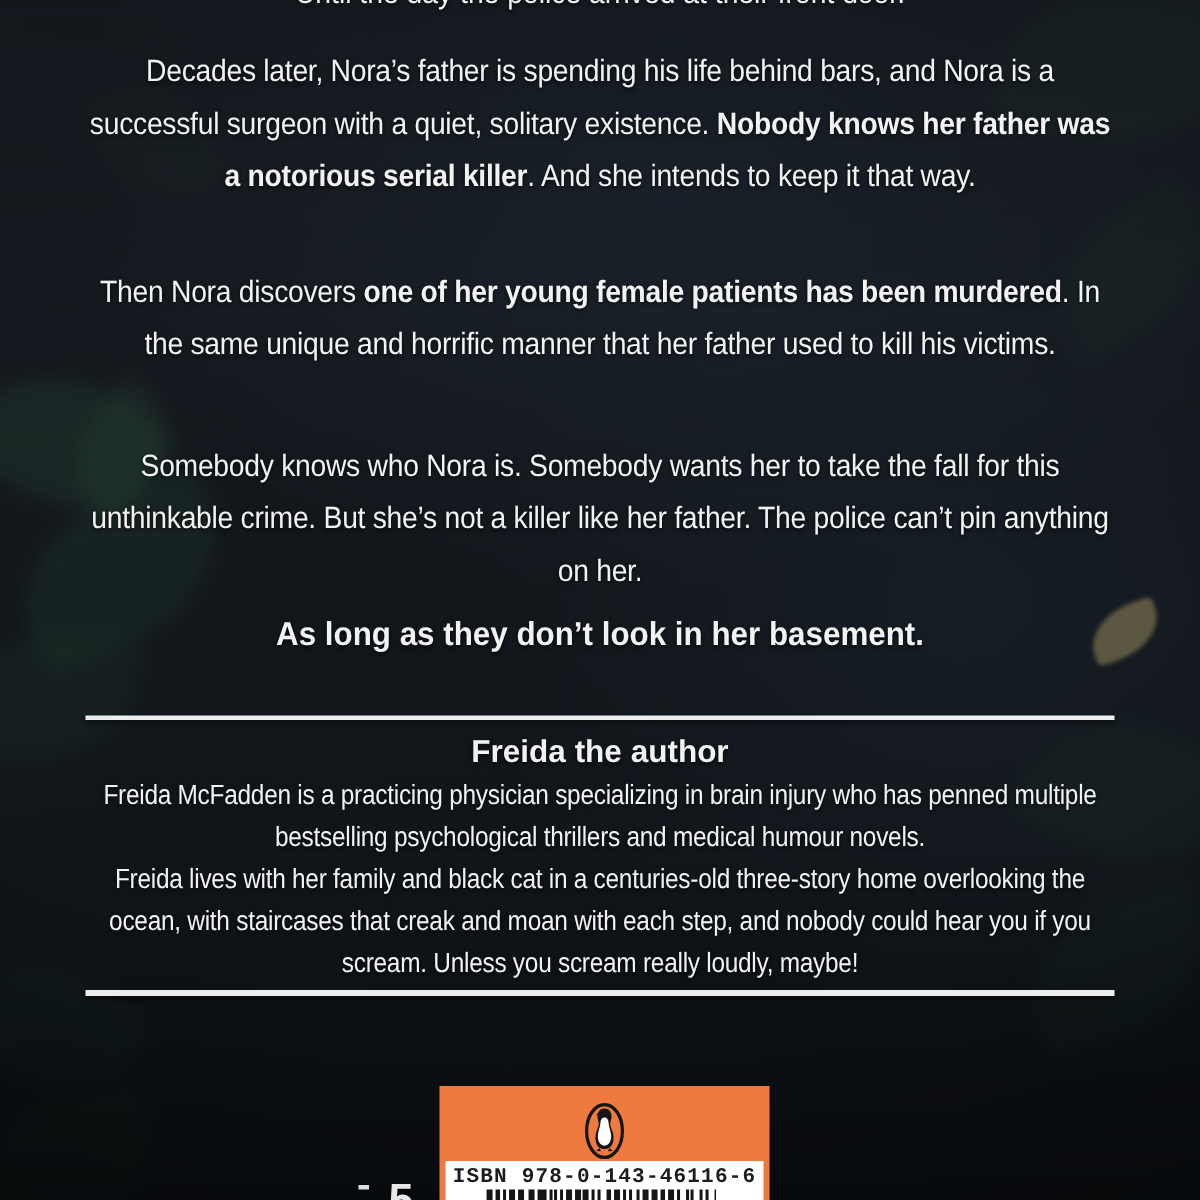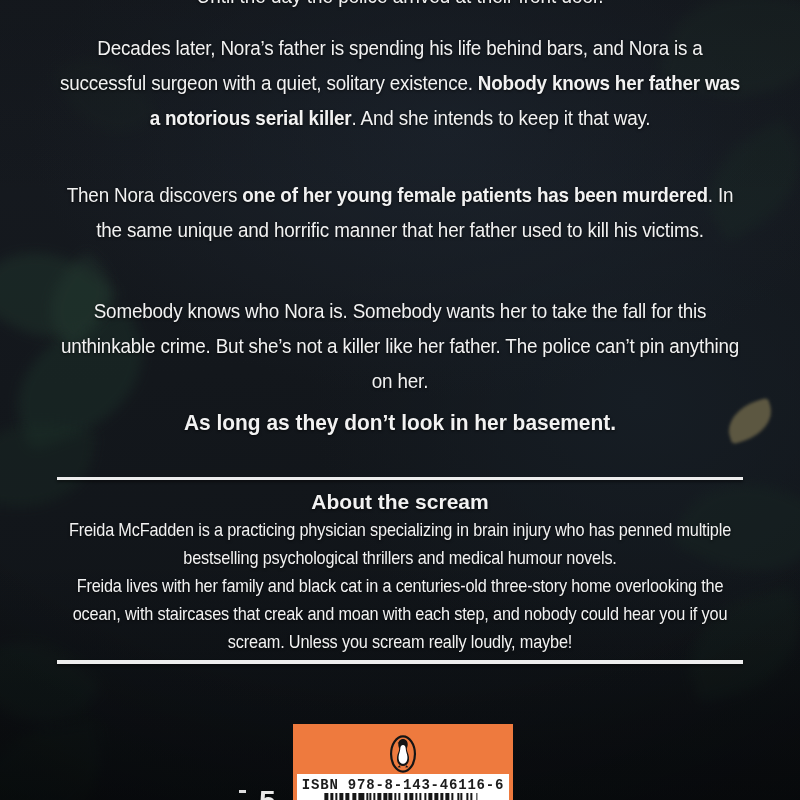--- a/index.html
+++ b/index.html
@@ -78,39 +78,39 @@
 
   <div class="txt cutline">Until the day the police arrived at their front door.</div>
 
   <div class="txt blurb p2"><span>Decades later, Nora’s father is spending his life behind bars, and Nora is a successful surgeon with a quiet, solitary existence. </span><span class="b">Nobody knows her father was a notorious serial killer</span><span>. And she intends to keep it that way.</span></div>
   <div class="txt blurb p3"><span>Then Nora discovers </span><span class="b">one of her young female patients has been murdered</span><span>. In the same unique and horrific manner that her father used to kill his victims.</span></div>
   <div class="txt blurb p4"><span>Somebody knows who Nora is. Somebody wants her to take the fall for this unthinkable crime. But she’s not a killer like her father. The police can’t pin anything on her.</span></div>
   <div class="txt tagline"><span class="b">As long as they don’t look in her basement.</span></div>
 
   <div class="divider d1"></div>
 
-  <div class="txt heading">About the scream</div>
+  <div class="txt heading">Freida the author</div>
   <div class="txt about a1">Freida McFadden is a practicing physician specializing in brain injury who has penned multiple bestselling psychological thrillers and medical humour novels.</div>
   <div class="txt about a2">Freida lives with her family and black cat in a centuries-old three-story home overlooking the ocean, with staircases that creak and moan with each step, and nobody could hear you if you scream. Unless you scream really loudly, maybe!</div>
 
   <div class="divider d2"></div>
 
   <div class="dash"></div>
   <div class="glyph">5</div>
 
   <div class="isbnbox">
     <svg class="penguin" width="31" height="38" viewBox="0 0 34 42">
       <ellipse cx="17" cy="21" rx="13.2" ry="19.5" fill="none" stroke="#151515" stroke-width="2.4"></ellipse>
       <path d="M17 4.5 c-3.2 0 -5.2 2.6 -5.2 5.6 c0 1.8 .6 3 .9 4.6 c.5 2.8 -1.6 5.4 -2.2 9 c-.7 4.4 .6 10.6 6.5 10.6 c5.9 0 7.2 -6.2 6.5 -10.6 c-.6 -3.6 -2.7 -6.2 -2.2 -9 c.3 -1.6 .9 -2.8 .9 -4.6 c0 -3 -2 -5.6 -5.2 -5.6 z" fill="#151515"></path>
       <path d="M17 11 c-1.8 0 -2.9 1.5 -3 3.8 c-.2 3.4 -1.4 5.6 -1.8 8.6 c-.5 3.6 .8 8.4 4.8 8.4 c4 0 5.3 -4.8 4.8 -8.4 c-.4 -3 -1.6 -5.2 -1.8 -8.6 c-.1 -2.3 -1.2 -3.8 -3 -3.8 z" fill="#ffffff"></path>
       <path d="M13.6 7.6 l-2.9 1.3 3 .9 z" fill="#151515"></path>
       <path d="M13.4 33.5 l-2.6 2.2 3.6 .3 z M20.6 33.5 l2.6 2.2 -3.6 .3 z" fill="#151515"></path>
     </svg>
     <div class="label">
-      <div class="isbntext">ISBN 978-8-143-46116-6</div>
+      <div class="isbntext">ISBN 978-0-143-46116-6</div>
       <div class="barcode">
           <i style="width: 3.8px; background: rgb(22, 22, 22);"></i>
           <i style="width: 1.9px;"></i>
           <i style="width: 3.8px; background: rgb(22, 22, 22);"></i>
           <i style="width: 1.9px;"></i>
           <i style="width: 1.9px; background: rgb(22, 22, 22);"></i>
           <i style="width: 1.9px;"></i>
           <i style="width: 3.8px; background: rgb(22, 22, 22);"></i>
           <i style="width: 1.9px;"></i>
           <i style="width: 3.8px; background: rgb(22, 22, 22);"></i>

